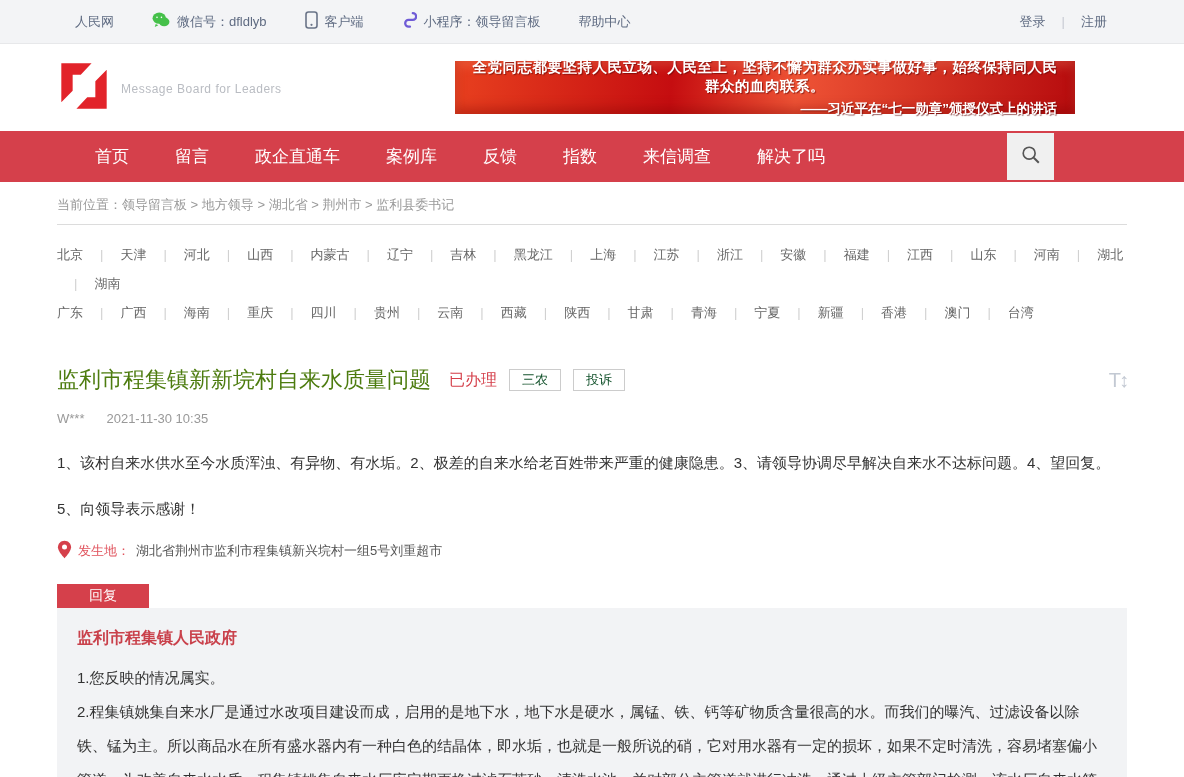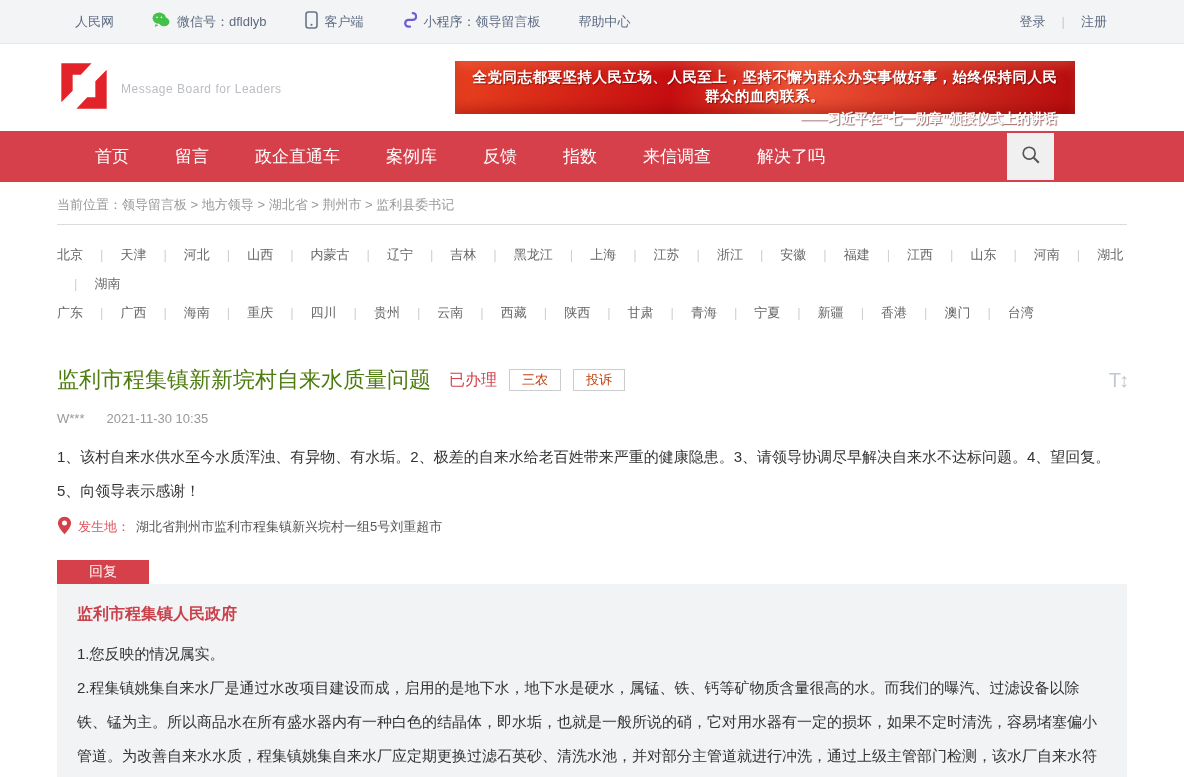--- a/index.html
+++ b/index.html
@@ -21,21 +21,21 @@
 
   
   .header { background:#fff; height:87px; }
   .header-inner { display:flex; align-items:center; height:100%; }
   .logo { display:flex; align-items:center; gap:10px; cursor:pointer; }
   .logo-text .cn { font-size:30px; font-weight:bold; color:#4a4a52; letter-spacing:2px; line-height:30px; }
   .logo-text .en { font-size:12px; color:#b9bcc2; margin-top:3px; letter-spacing:0.5px; }
   .banner {
     width:620px; height:53px; margin-left:auto; margin-right:52px;
     background:linear-gradient(95deg,#e8401f 0%,#c50d10 35%,#ee5335 55%,#b70c0e 100%);
-    color:#fff; padding:7px 12px 6px; display:flex; flex-direction:column; justify-content:space-between;
+    color:#fff; padding:7px 12px 6px; display:flex; flex-direction:column; justify-content:center;
     box-shadow:inset 0 -6px 12px rgba(120,0,0,.35), inset 0 6px 10px rgba(255,160,120,.25);
   }
   .banner .l1 { font-size:14.5px; font-weight:bold; text-align:center; letter-spacing:0.5px; text-shadow:1px 1px 1px rgba(90,0,0,.6); }
   .banner .l2 { font-size:13.5px; font-weight:bold; text-align:right; margin-top:4px; padding-right:6px; text-shadow:1px 1px 1px rgba(90,0,0,.6); }
 
   
   .nav { background:#d5404b; height:51px; }
   .nav-inner { display:flex; align-items:flex-end; height:100%; position:relative; }
   .nav-list { display:flex; align-items:center; list-style:none; height:100%; padding-left:15px; }
   .nav-item { color:#fff; font-size:17px; padding:0 23px; height:100%; display:flex; align-items:center; cursor:pointer; }
@@ -49,24 +49,24 @@
   .regions { padding:15px 0 12px; }
   .region-row { list-style:none; display:flex; flex-wrap:wrap; align-items:center; font-size:13px; color:#666; line-height:29px; }
   .region-row li { cursor:pointer; white-space:nowrap; }
   .region-row li + li::before { content:"|"; color:#d0d0d0; margin:0 17px; cursor:default; }
 
   
   .msg-head { display:flex; align-items:center; margin-top:26px; }
   .msg-title { font-size:22px; font-weight:400; color:#4d7c0f; }
   .msg-status { font-size:16px; color:#d5404b; margin-left:18px; }
   .tag-list { list-style:none; display:flex; }
-  .tag-list li { font-size:13px; color:#c2410c; border:1px solid #ccc; padding:1px 12px; margin-left:12px; background:#fff; }
+  .tag-list li { font-size:13px; color:#14532d; border:1px solid #ccc; padding:1px 12px; margin-left:12px; background:#fff; }
   .font-toggle { margin-left:auto; color:#c3c9d3; font-size:20px; cursor:pointer; letter-spacing:-2px; }
   .msg-meta { margin-top:16px; font-size:13px; color:#999; display:flex; gap:22px; }
-  .msg-content { margin-top:14px; font-size:15px; color:#333; line-height:34px; }
+  .msg-content { margin-top:14px; font-size:15px; color:#333; line-height:46px; }
   .msg-loc { margin-top:8px; display:flex; align-items:center; gap:6px; font-size:13px; }
   .loc-label { color:#e0535d; }
   .loc-text { color:#555; }
 
   
   .reply-wrap { margin-top:22px; margin-bottom:40px; }
   .reply-badge { display:inline-block; background:#d5404b; color:#fff; font-size:14px; padding:3px 32px; }
   .reply-box { background:#f2f3f5; padding:16px 20px 14px; }
   .reply-dept { color:#c9414b; font-size:16px; font-weight:bold; margin-top:4px; }
   .reply-body { margin-top:12px; font-size:15px; color:#333; line-height:34px; }

